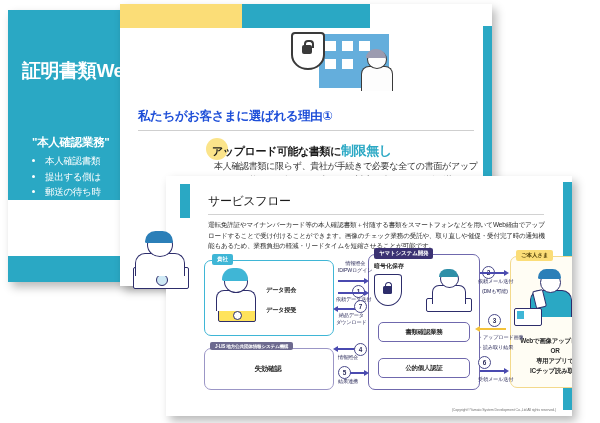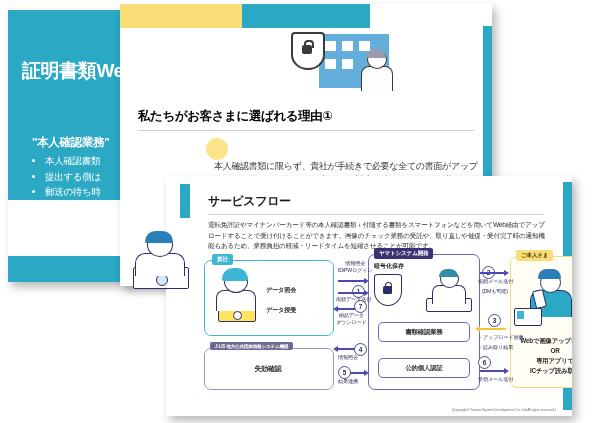--- a/index.html
+++ b/index.html
@@ -36,21 +36,21 @@
   #card1 .ymt-text{color:#111;font-size:12px;font-weight:700;letter-spacing:-.5px;}
   #card1 .vbar{right:0;top:48px;width:9px;height:236px;}
   #card1 .badge4{right:-1px;top:194px;width:22px;height:24px;font-size:11px;
         box-shadow:0 0 0 0 transparent;}
 
   
   #card2{left:120px;top:4px;width:372px;height:282px;}
   #card2 .strip-y{position:absolute;left:0;top:0;width:122px;height:24px;background:#FBDD77;}
   #card2 .strip-t{position:absolute;left:122px;top:0;width:128px;height:24px;background:#2AA8C4;}
   #card2 .c2title{position:absolute;left:18px;top:104px;font-size:12.5px;font-weight:700;
-        color:#000000;letter-spacing:-.4px;}
+        color:#1d4ed8;letter-spacing:-.4px;}
   #card2 .rule{position:absolute;left:18px;top:126px;width:336px;height:1px;background:#cfcfcf;}
   #card2 .pill{position:absolute;left:86px;top:134px;width:22px;height:22px;border-radius:50%;
         background:#FBE48A;}
   #card2 .c2h{position:absolute;left:92px;top:138px;font-size:11px;font-weight:700;
         color:#1a1a1a;letter-spacing:-.4px;white-space:nowrap;}
   #card2 .c2h .em{color:#2AA8C4;font-size:13px;}
   #card2 .c2p{position:absolute;left:94px;top:156px;width:268px;font-size:9px;color:#333;
         line-height:1.5;letter-spacing:-.3px;}
   #card2 .vbar{right:0;top:22px;width:9px;height:252px;}
   #card2 .illus{position:absolute;left:165px;top:24px;width:110px;height:62px;}
@@ -68,21 +68,21 @@
         background:#fdfdfd;border:1.6px solid #3a3a3a;}
   .opguy .hair{position:absolute;left:7px;top:-1px;width:20px;height:9px;
         border-radius:10px 10px 0 0;background:#9b9bb0;}
   .opguy .body{position:absolute;left:2px;top:16px;width:30px;height:24px;
         border-radius:8px 8px 0 0;background:#fdfdfd;border:1.6px solid #3a3a3a;border-bottom:none;}
 
   
   #card3{left:166px;top:176px;width:406px;height:240px;}
   #card3 .lbar{left:14px;top:8px;width:10px;height:34px;}
   #card3 .vbar{right:0;top:6px;width:9px;height:228px;}
-  #card3 .c3title{position:absolute;left:42px;top:17px;font-size:12px;font-weight:700;
+  #card3 .c3title{position:absolute;left:42px;top:17px;font-size:12px;font-weight:400;
         color:#1b1b1b;letter-spacing:-.4px;}
   #card3 .rule{position:absolute;left:42px;top:38px;width:336px;height:1px;background:#d2d2d2;}
   #card3 .c3p{position:absolute;left:42px;top:44px;width:340px;font-size:6.6px;color:#2b2b2b;
         line-height:1.62;letter-spacing:-.2px;}
 
   
   .flow{position:absolute;left:26px;top:76px;width:368px;height:146px;}
   .fbox{position:absolute;border:1px solid #7a72b8;border-radius:7px;background:#fff;}
   .ftag{position:absolute;color:#fff;font-size:5.6px;font-weight:700;padding:1.5px 5px;
         letter-spacing:-.2px;white-space:nowrap;}
@@ -217,20 +217,23 @@
       <div class="opguy">
         <div class="body"></div>
           <div class="head"></div>
           <div class="hair"></div>
       </div>
     </div>
 
     <div class="c2title">私たちがお客さまに選ばれる理由①</div>
     <div class="rule"></div>
     <div class="pill"></div>
+    <div class="c2h">
+      <span>アップロード可能な書類に</span><span class="em">制限無し</span>
+    </div>
     <div class="c2p">本人確認書類に限らず、貴社が手続きで必要な全ての書面がアップロード可能です。帳票の見直しでの対応も少ないニーズを満たっています。</div>
     <div class="tealbar vbar"></div>
   </div>
 
   <div class="lapguy">
     <div class="lap"></div>
       <div class="bd"></div>
       <div class="h"></div>
       <div class="hr"></div>
   </div>

